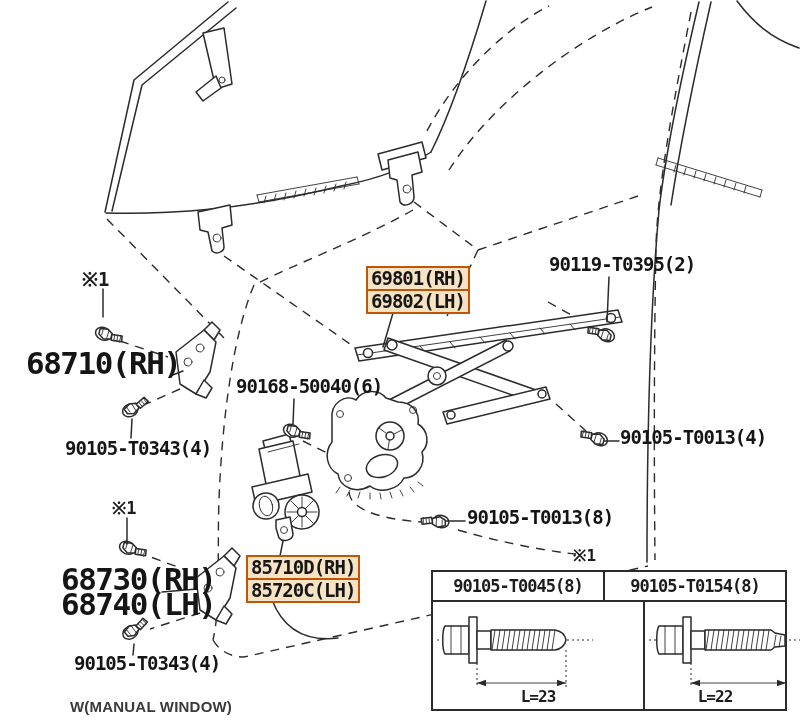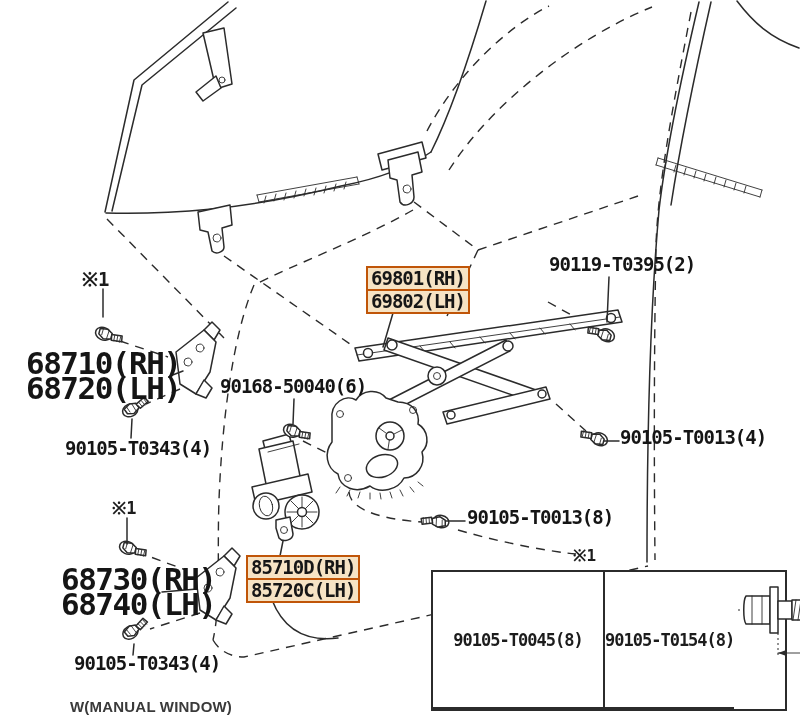--- a/index.html
+++ b/index.html
@@ -22,21 +22,21 @@
   .refmark{position:absolute;font-weight:bold;color:#1c1c1c;}
   .hlbox{position:absolute;}
   .hlrow{
     border:2px solid #c05508;background:#f6e3c4;color:#161616;
     font-weight:bold;font-size:19px;letter-spacing:-1px;line-height:21px;
     padding:0 3px;white-space:nowrap;
   }
   .hlrow + .hlrow{margin-top:-2px;}
   .parts-table{
     position:absolute;left:431px;top:570px;width:356px;height:141px;
-    border:2px solid #2b2b2b;background:#fff;display:flex;flex-direction:row;box-sizing:border-box;
+    border:2px solid #2b2b2b;background:#fff;display:flex;flex-direction:column;box-sizing:border-box;
   }
   .pt-head{display:flex;flex:0 0 28px;border-bottom:2px solid #2b2b2b;}
   .pt-body{display:flex;flex:1 1 auto;}
   .pt-hcell{
     flex:1 1 50%;display:flex;align-items:center;justify-content:center;
     font-weight:bold;font-size:17px;letter-spacing:-1px;white-space:nowrap;
   }
   .pt-hcell:first-child{flex:0 0 170px;border-right:2px solid #2b2b2b;}
   .pt-cell{flex:1 1 50%;position:relative;padding-left:40px;}
   .pt-cell:first-child{flex:0 0 170px;border-right:2px solid #2b2b2b;}
@@ -219,24 +219,23 @@
 
   <div class="hlbox" style="left:246px;top:555px;">
     <div class="hlrow">85710D(RH)</div>
     <div class="hlrow">85720C(LH)</div>
   </div>
 
   <div class="lbl f19" style="left:549px;top:255px;">90119-T0395(2)</div>
 
   <div class="lbl f24" style="left:26px;top:351px;">
     <div>68710(RH)</div>
-    <div>68720(LH)</div>
-  </div>
-
-  <div class="lbl f19" style="left:220px;top:377px;">90168-50040(6)</div>
+  </div>
+
+  <div class="lbl f19" style="left:236px;top:377px;">90168-50040(6)</div>
 
   <div class="lbl f19" style="left:65px;top:439px;">90105-T0343(4)</div>
 
   <div class="lbl f19" style="left:620px;top:428px;">90105-T0013(4)</div>
 
   <div class="lbl f19" style="left:467px;top:508px;">90105-T0013(8)</div>
 
   <div class="lbl f24" style="left:61px;top:567px;">
     <div>68730(RH)</div>
     <div>68740(LH)</div>

